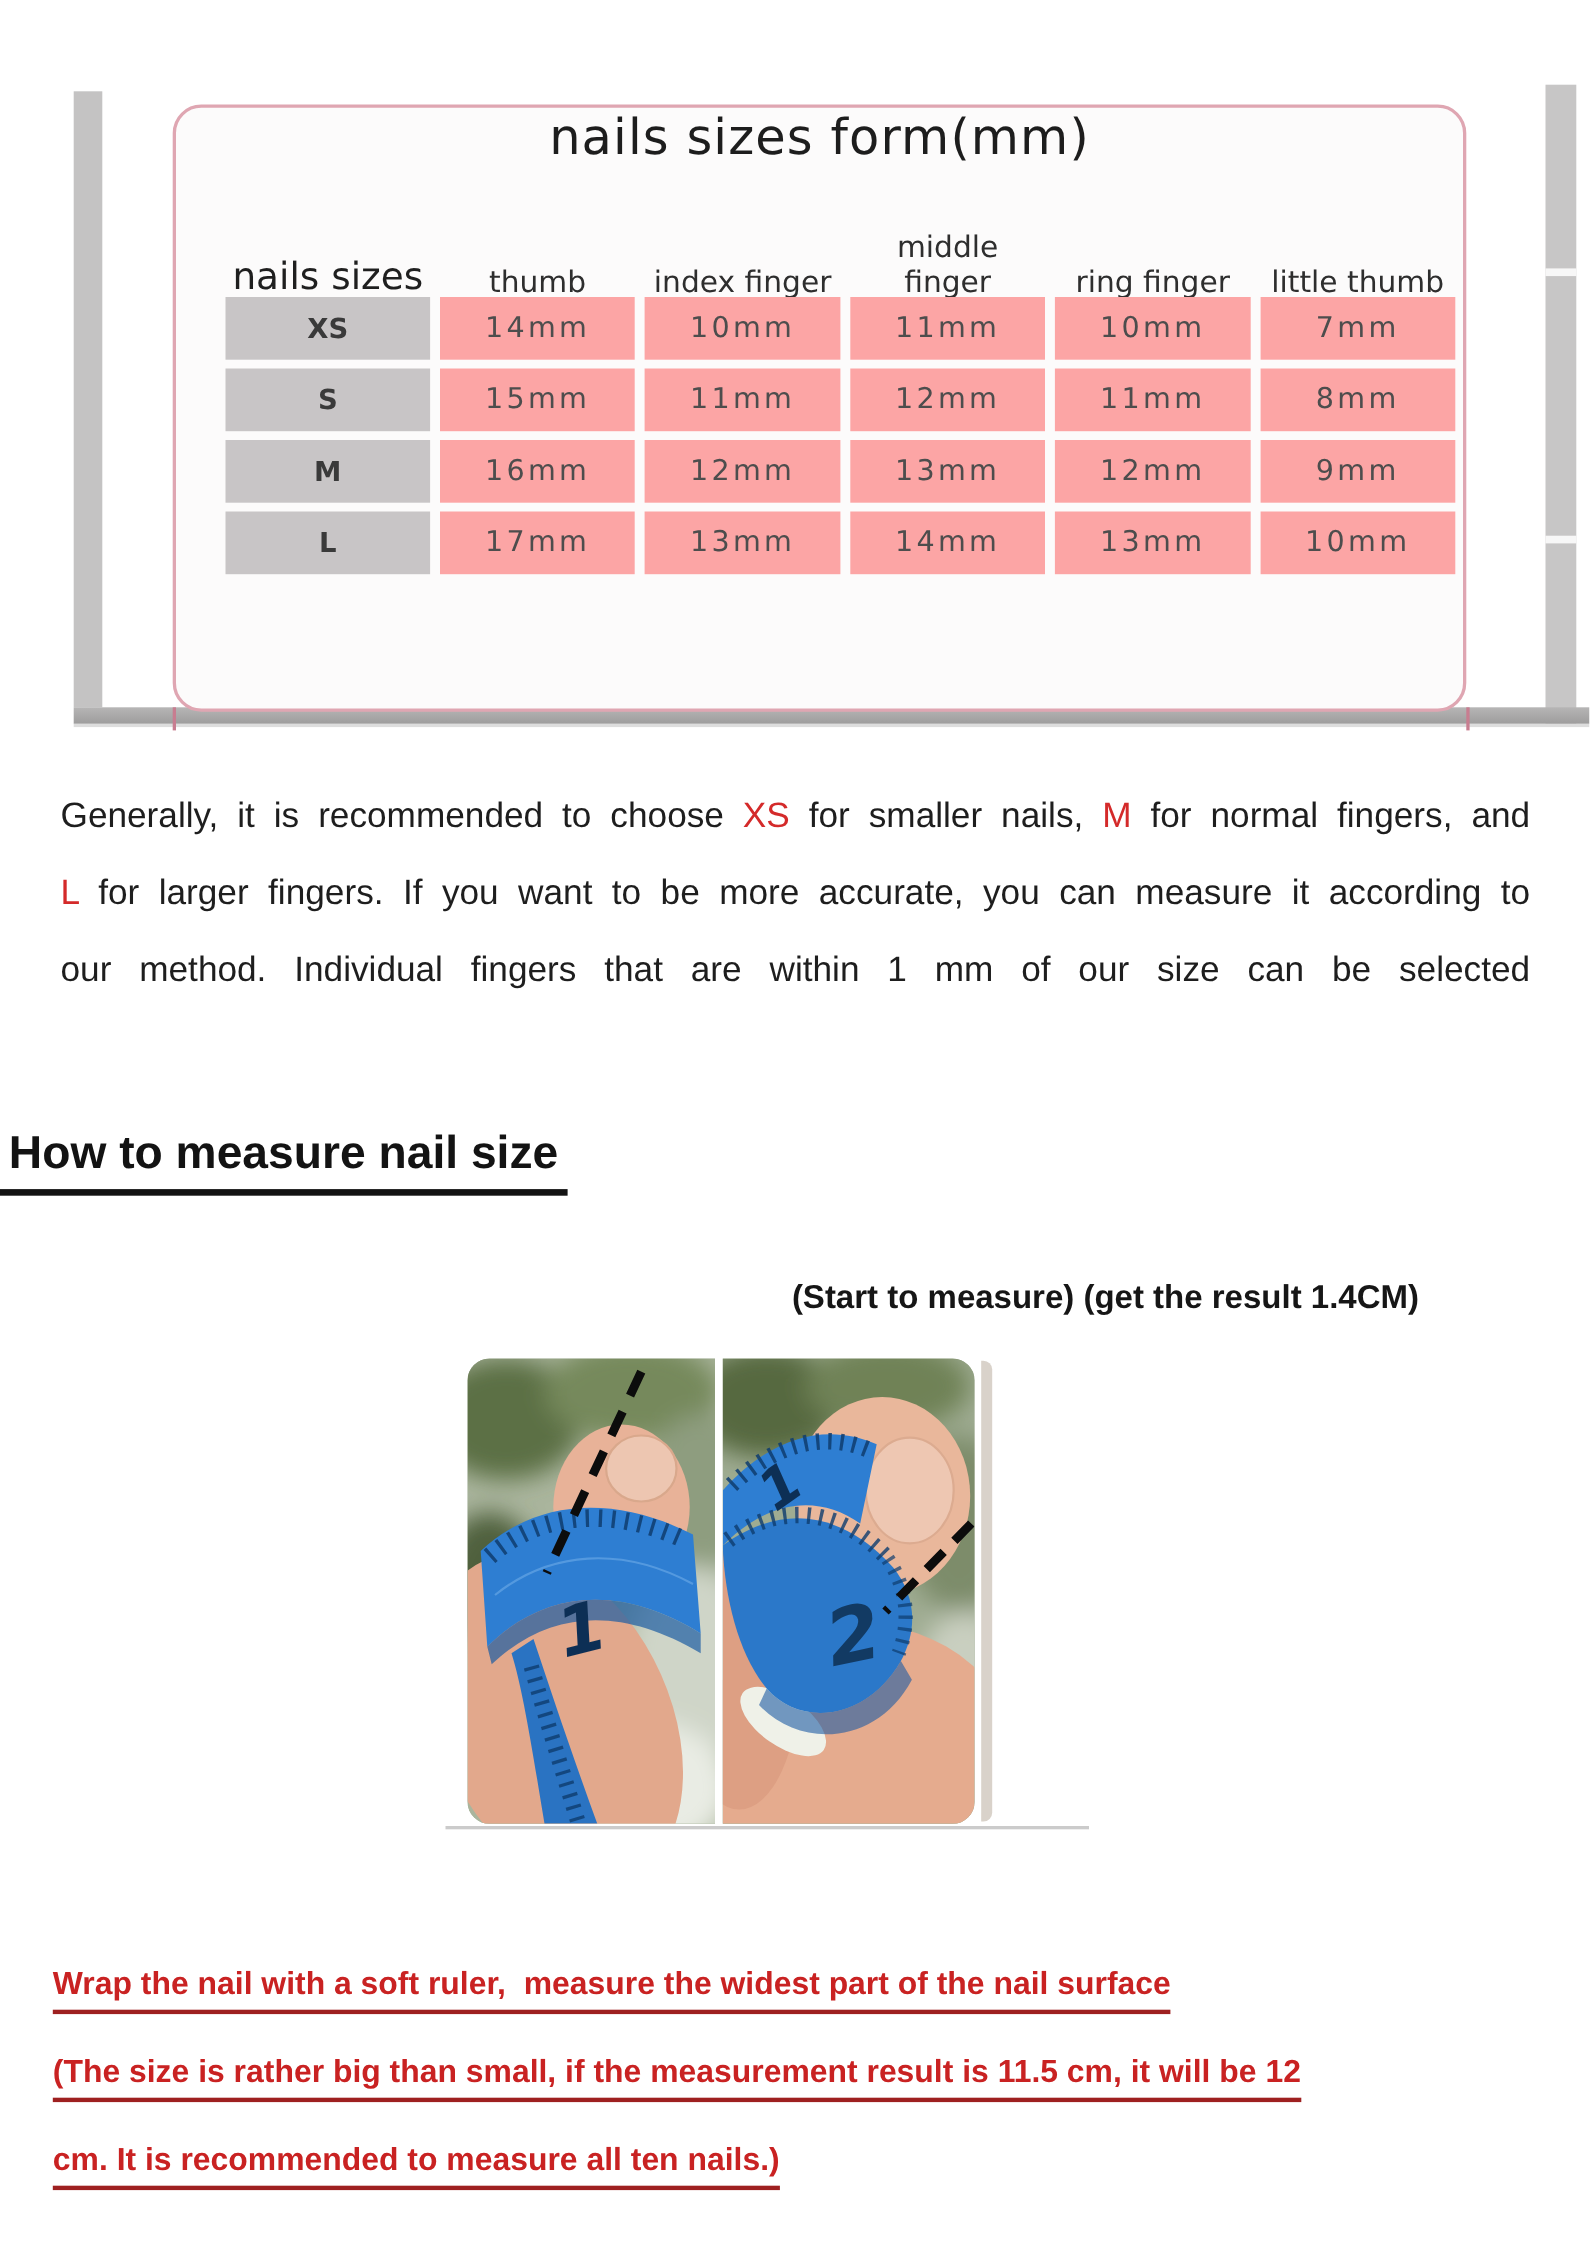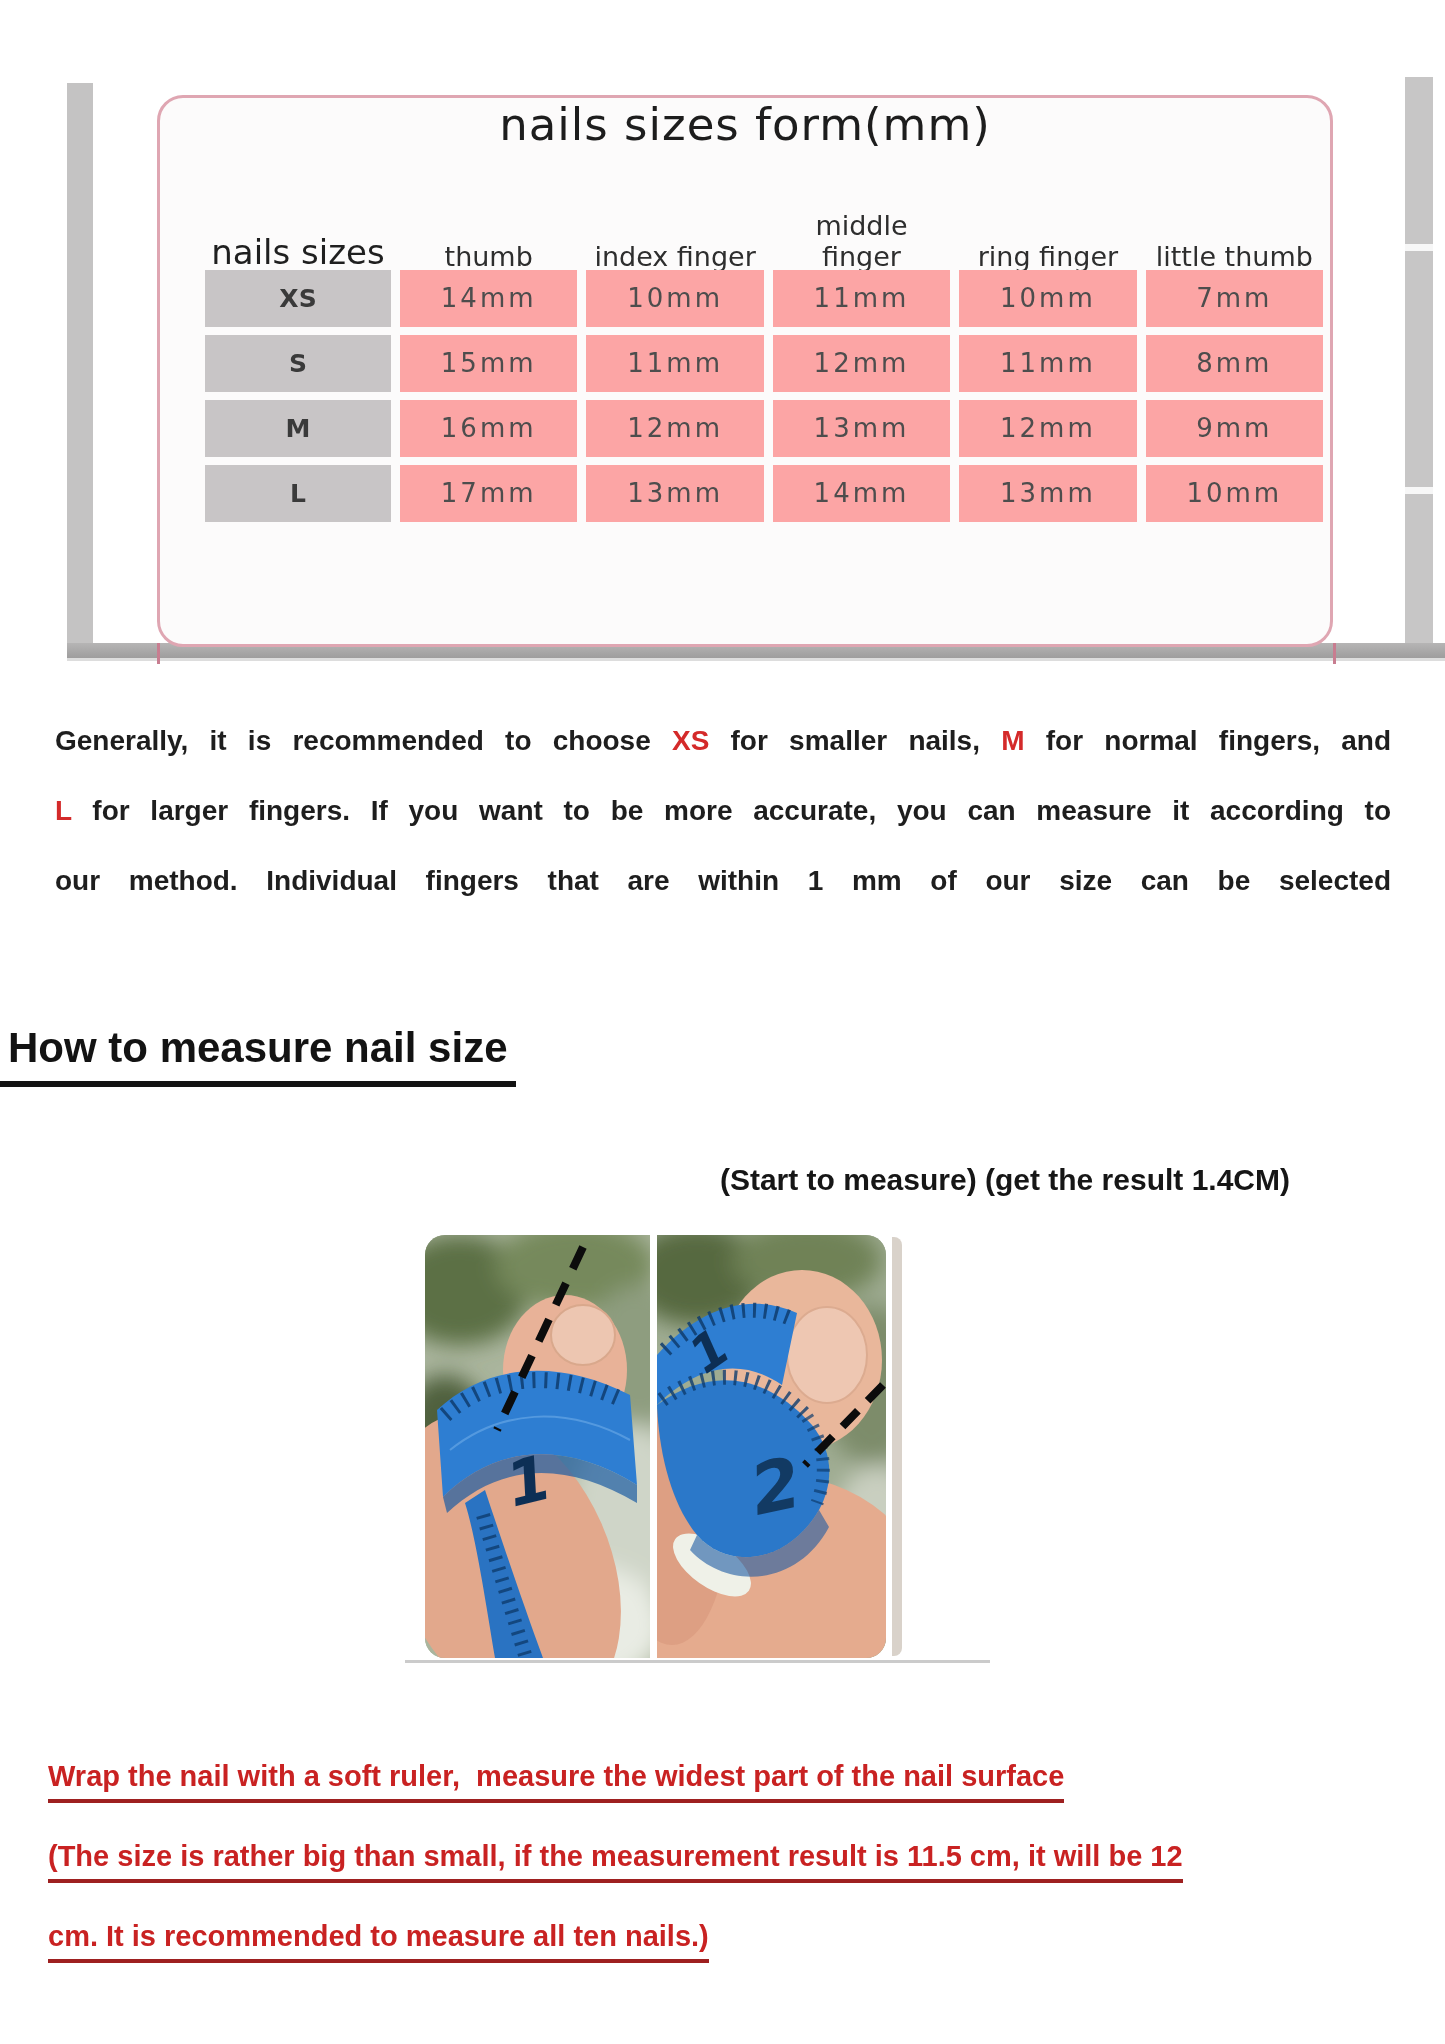--- a/index.html
+++ b/index.html
@@ -38,21 +38,21 @@
     background:#c8c5c6; height:57px; line-height:57px; text-align:center;
     font-family:"DejaVu Sans", sans-serif; font-size:25px; font-weight:bold; color:#3a3a3a;
   }
   .tcell {
     background:#fca5a5; height:57px; line-height:57px; text-align:center;
     font-family:"DejaVu Sans", sans-serif; font-size:26px; color:#4d4d4d; letter-spacing:3px;
   }
 
   
   .intro { position:absolute; left:55px; top:706px; width:1336px; }
-  .intro-line { font-size:28px; font-weight:bold; color:#1e1e1e; height:70px; line-height:70px; }
+  .intro-line { font-size:32px; font-weight:normal; color:#1e1e1e; height:70px; line-height:70px; }
   .intro-line.just { text-align:justify; text-align-last:justify; }
   .red { color:#d42a2a; }
 
   
   .howto { position:absolute; left:0; top:1024px; width:1150px; }
   .howto span {
     display:inline-block; font-size:42px; font-weight:bold; color:#131313;
     border-bottom:6px solid #131313; padding:0 8px 9px;
   }
   .caption { position:absolute; left:0; top:1163px; width:1290px; text-align:right;
@@ -63,21 +63,21 @@
   .photo { height:423px; overflow:hidden; background:#a8b49b; }
   .photo-left  { width:225px; border-radius:20px 0 0 20px; }
   .photo-right { width:229px; border-radius:0 20px 20px 0; }
   .photo svg { display:block; }
   .photo-strip { position:absolute; left:892px; top:1237px; width:10px; height:419px;
     background:#d9d2ca; border-radius:0 8px 8px 0; }
   .photo-underline { position:absolute; left:405px; top:1660px; width:585px; height:3px; background:#cbcbcb; }
 
   
   .footer { position:absolute; left:48px; top:1760px; }
-  .red-line { margin-bottom:37px; }
+  .red-line { margin-bottom:37px;margin-top:28px; }
   .red-line span {
     display:inline-block; white-space:pre; font-size:29px; font-weight:bold; color:#c92222;
     border-bottom:4px solid #9e2020; padding-bottom:6px;
   }
 </style>
 </head>
 <body>
 
 <div class="left-bar"></div>
 <div class="right-bar">

